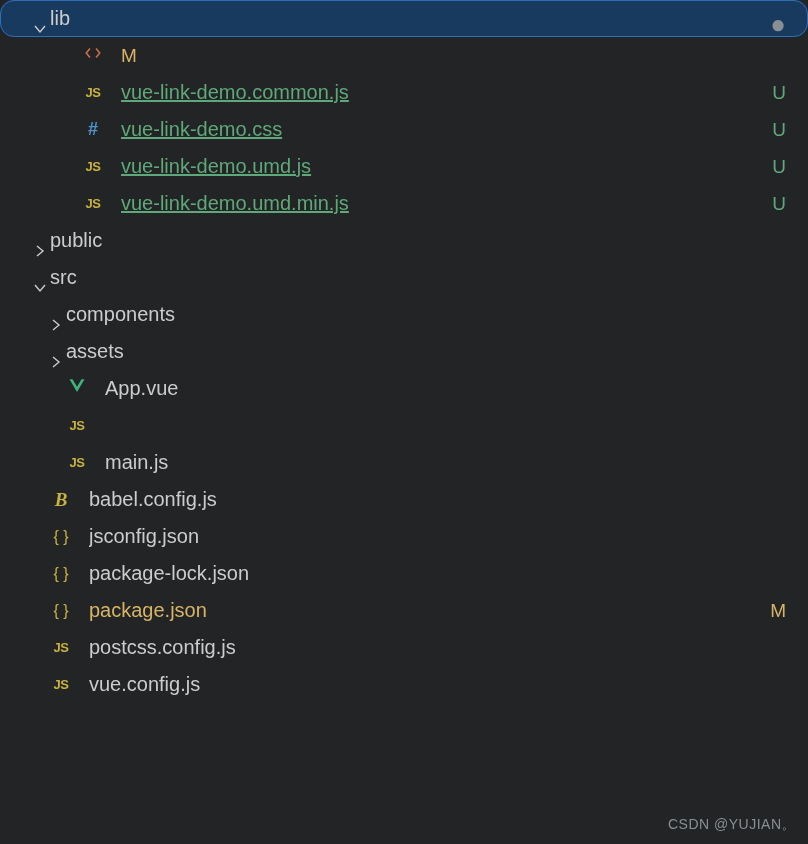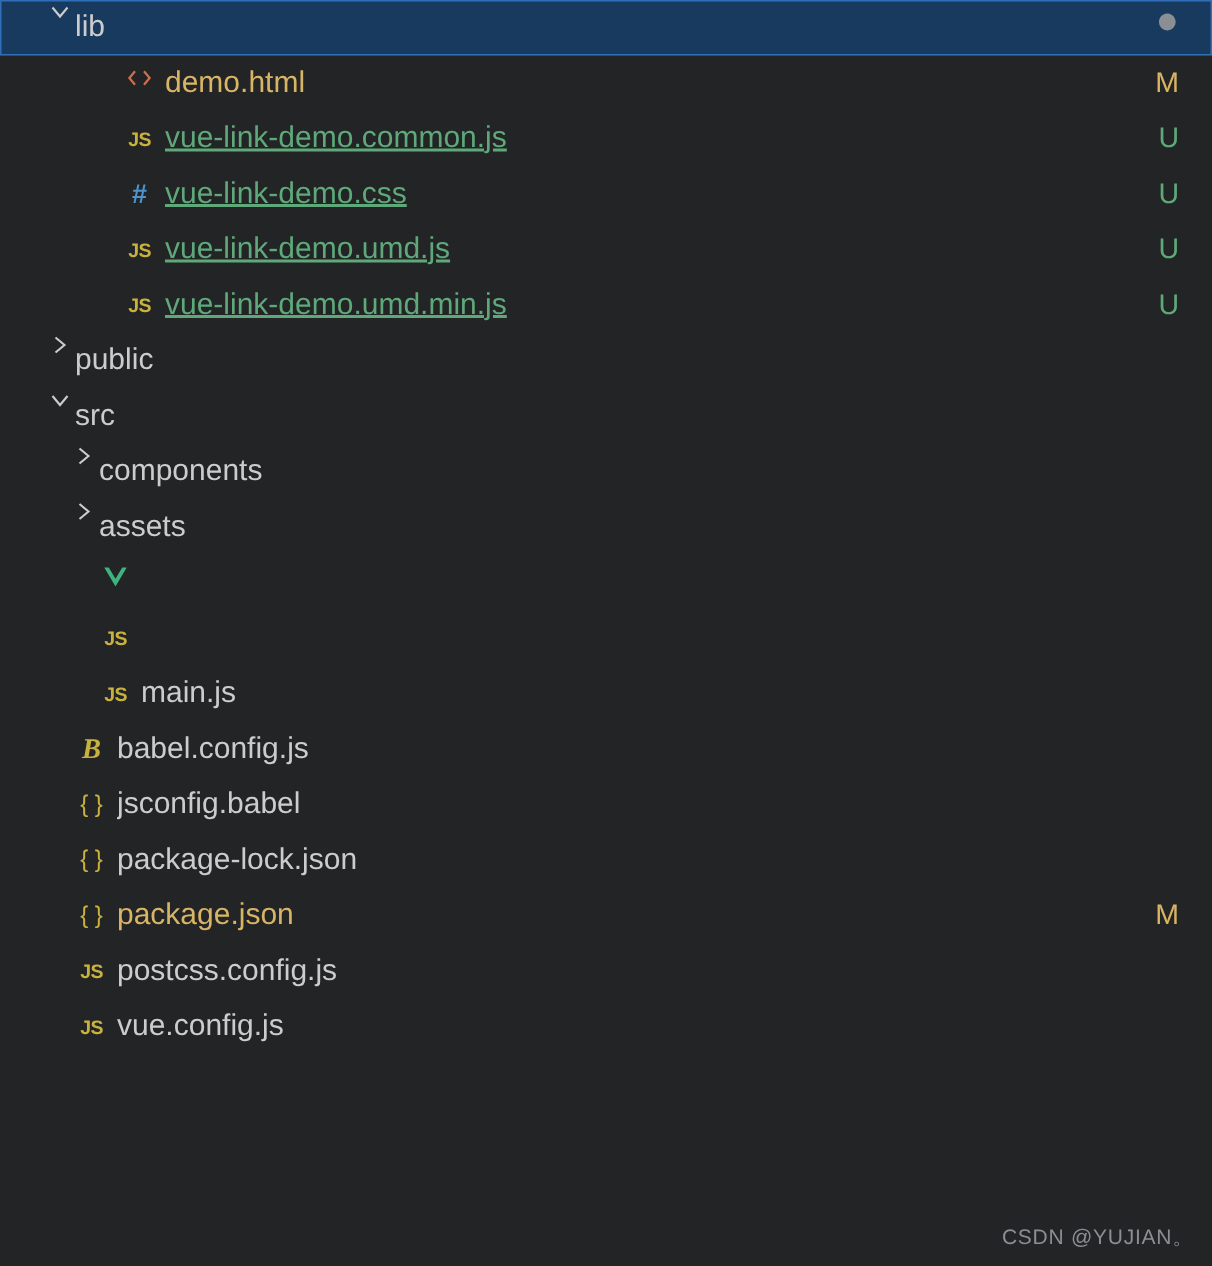--- a/index.html
+++ b/index.html
@@ -1,23 +1,23 @@
 <!DOCTYPE html>
 <html><head>
 <meta charset="utf-8">
 <style>
   * { margin:0; padding:0; box-sizing:border-box; }
   html,body { width:808px; height:844px; background:#222426; font-family:-apple-system,BlinkMacSystemFont,"Segoe UI",Helvetica,Arial,sans-serif; color:#cccccc; overflow:hidden; }
   .tree { width:100%; padding-top:0; }
-  .row { display:flex; align-items:flex-start; height:37px; font-size:20px; line-height:37px; position:relative; }
+  .row { display:flex; align-items:flex-end; height:37px; font-size:20px; line-height:37px; position:relative;border-radius:14px; }
   .row.selected { background:#193a5f; outline:1px solid #2e6fb7; outline-offset:-1px; }
   .indent { flex:0 0 auto; }
   .arrow { flex:0 0 20px; width:20px; display:flex; align-items:center; justify-content:center; color:#cccccc; }
   .arrow svg { width:16px; height:16px; }
-  .icon { flex:0 0 22px; width:22px; display:flex; align-items:center; justify-content:center; margin-right:6px; }
+  .icon { flex:0 0 22px; width:22px; display:flex; align-items:center; justify-content:center; margin-right:17px; }
   .label { flex:1 1 auto; white-space:nowrap; overflow:hidden; text-overflow:ellipsis; color:#cccccc; }
   .status { flex:0 0 auto; padding-right:22px; font-size:19px; font-weight:500; }
   .dot { flex:0 0 auto; padding-right:22px; color:#8a8f93; font-size:26px; line-height:1; }
   .modified .label { color:#d8b465; }
   .modified .status { color:#d8b465; }
   .untracked .label { color:#5fa87a;text-decoration:underline; }
   .untracked .status { color:#5fa87a; }
   .dim .label { color:#7a7d80; }
   .js-icon { color:#c8b23d; font-size:13px; font-weight:700; letter-spacing:-0.5px; }
   .html-icon { color:#ce6f49; }
@@ -44,21 +44,20 @@
       <span class="dot">●</span>
     </div>
     <div class="row modified">
       <span class="indent" style="width: 62px;"></span>
       <span class="arrow"></span>
       <span class="icon">
         <span class="html-icon"><svg width="18" height="18" viewBox="0 0 24 24">
             <path fill="none" stroke="currentColor" stroke-width="2" d="M8 6l-5 6 5 6M16 6l5 6-5 6"></path>
           </svg></span>
       </span>
-      <span class="label">demo.html</span>
       <span class="status">M</span>
     </div>
     <div class="row untracked">
       <span class="indent" style="width: 62px;"></span>
       <span class="arrow"></span>
       <span class="icon">
         <span class="js-icon">JS</span>
       </span>
       <span class="label">vue-link-demo.common.js</span>
       <span class="status">U</span>
@@ -127,20 +126,21 @@
       <span class="label">assets</span>
     </div>
     <div class="row">
       <span class="indent" style="width: 46px;"></span>
       <span class="arrow"></span>
       <span class="icon">
         <span class="vue-icon"><svg width="18" height="18" viewBox="0 0 24 24">
             <path fill="currentColor" d="M2 3l10 17L22 3h-4l-6 10L6 3z"></path>
           </svg></span>
       </span>
+      <span class="label">App.vue</span>
     </div>
     <div class="row">
       <span class="indent" style="width: 46px;"></span>
       <span class="arrow"></span>
       <span class="icon">
         <span class="js-icon">JS</span>
       </span>
     </div>
     <div class="row">
       <span class="indent" style="width: 46px;"></span>
@@ -157,21 +157,21 @@
         <span class="babel-icon">B</span>
       </span>
       <span class="label">babel.config.js</span>
     </div>
     <div class="row">
       <span class="indent" style="width: 30px;"></span>
       <span class="arrow"></span>
       <span class="icon">
         <span class="braces-icon">{ }</span>
       </span>
-      <span class="label">jsconfig.babel</span>
+      <span class="label">jsconfig.json</span>
     </div>
     <div class="row">
       <span class="indent" style="width: 30px;"></span>
       <span class="arrow"></span>
       <span class="icon">
         <span class="braces-icon">{ }</span>
       </span>
       <span class="label">package-lock.json</span>
     </div>
     <div class="row modified">

